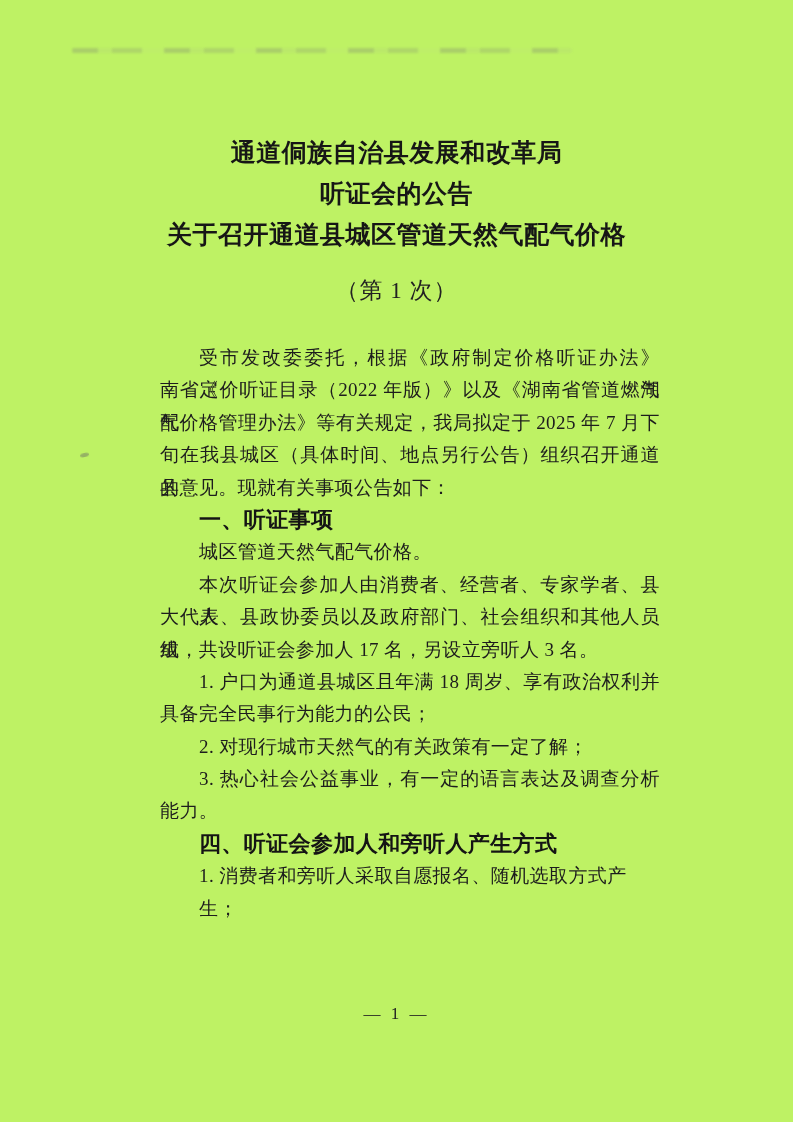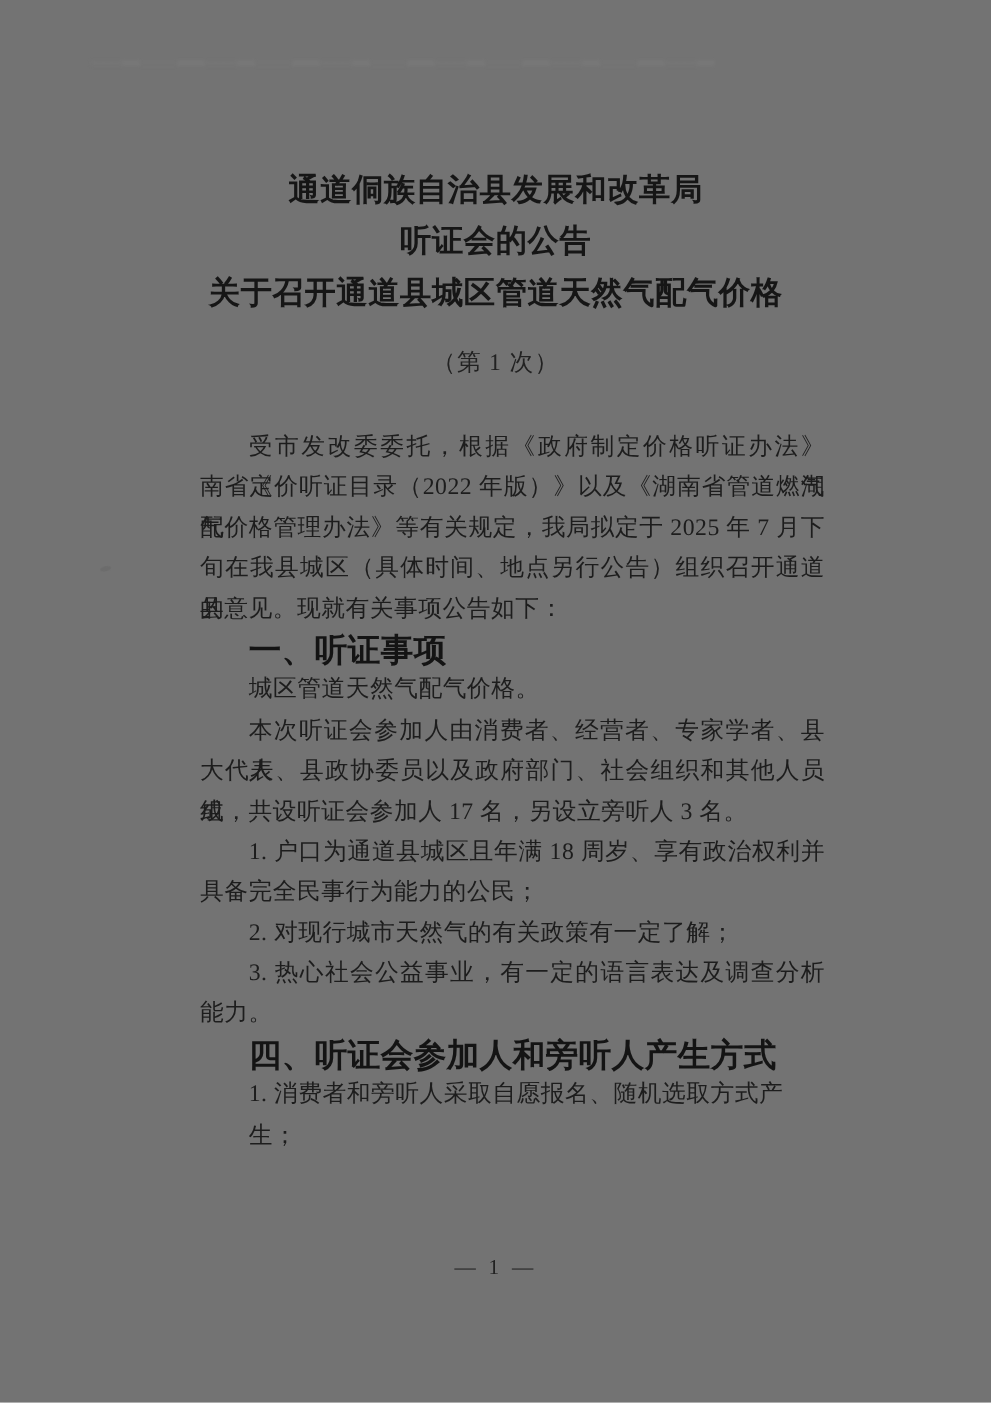--- a/index.html
+++ b/index.html
@@ -5,21 +5,21 @@
   html, body {
     margin: 0;
     padding: 0;
     background: #e8e8e8;
   }
   .page {
     position: relative;
     width: 793px;
     height: 1122px;
     margin: 0 auto;
-    background: #737373;
+    background: #bef264;
     font-family: "Liberation Serif", serif;
     color: #1d1d1d;
     overflow: hidden;
     box-shadow: 0 0 6px rgba(0,0,0,0.15);
   }
   
   .smudge {
     position: absolute;
     top: 48px;
     left: 72px;
@@ -57,21 +57,21 @@
     line-height: 41px;
     letter-spacing: 0.5px;
     color: #161616;
   }
   .session {
     position: absolute;
     top: 276px;
     left: 0;
     width: 100%;
     text-align: center;
-    font-size: 19px;
+    font-size: 23px;
     line-height: 30px;
     letter-spacing: 1px;
     color: #222;
   }
   .doc-body {
     position: absolute;
     top: 342px;
     left: 160px;
     width: 500px;
   }
@@ -87,21 +87,21 @@
   .line.justify {
     text-align: justify;
     text-align-last: justify;
   }
   .line.indent {
     padding-left: 39px;
   }
   .line.heading {
     font-family: "Liberation Sans", sans-serif;
     font-weight: bold;
-    font-size: 26px;
+    font-size: 22px;
     color: #141414;
   }
   .footer {
     position: absolute;
     top: 1000px;
     left: 0;
     width: 100%;
     text-align: center;
     font-size: 17px;
     line-height: 28px;

